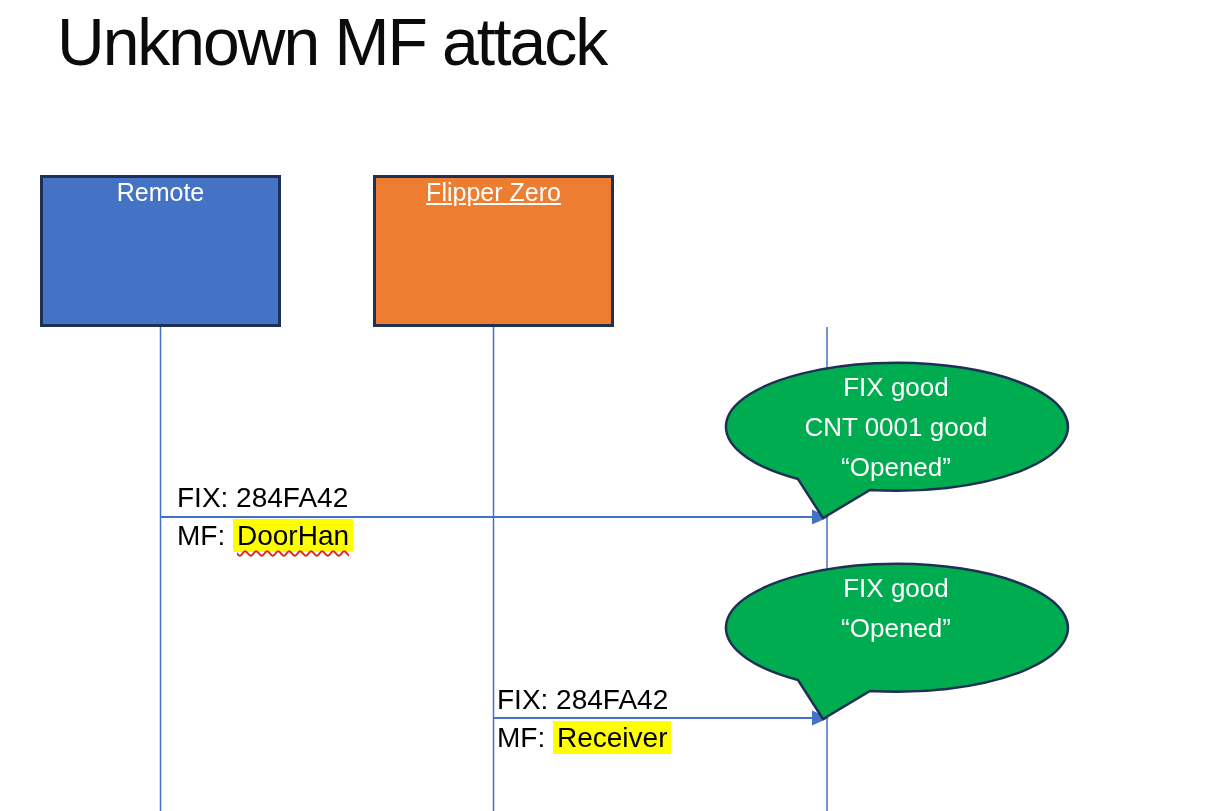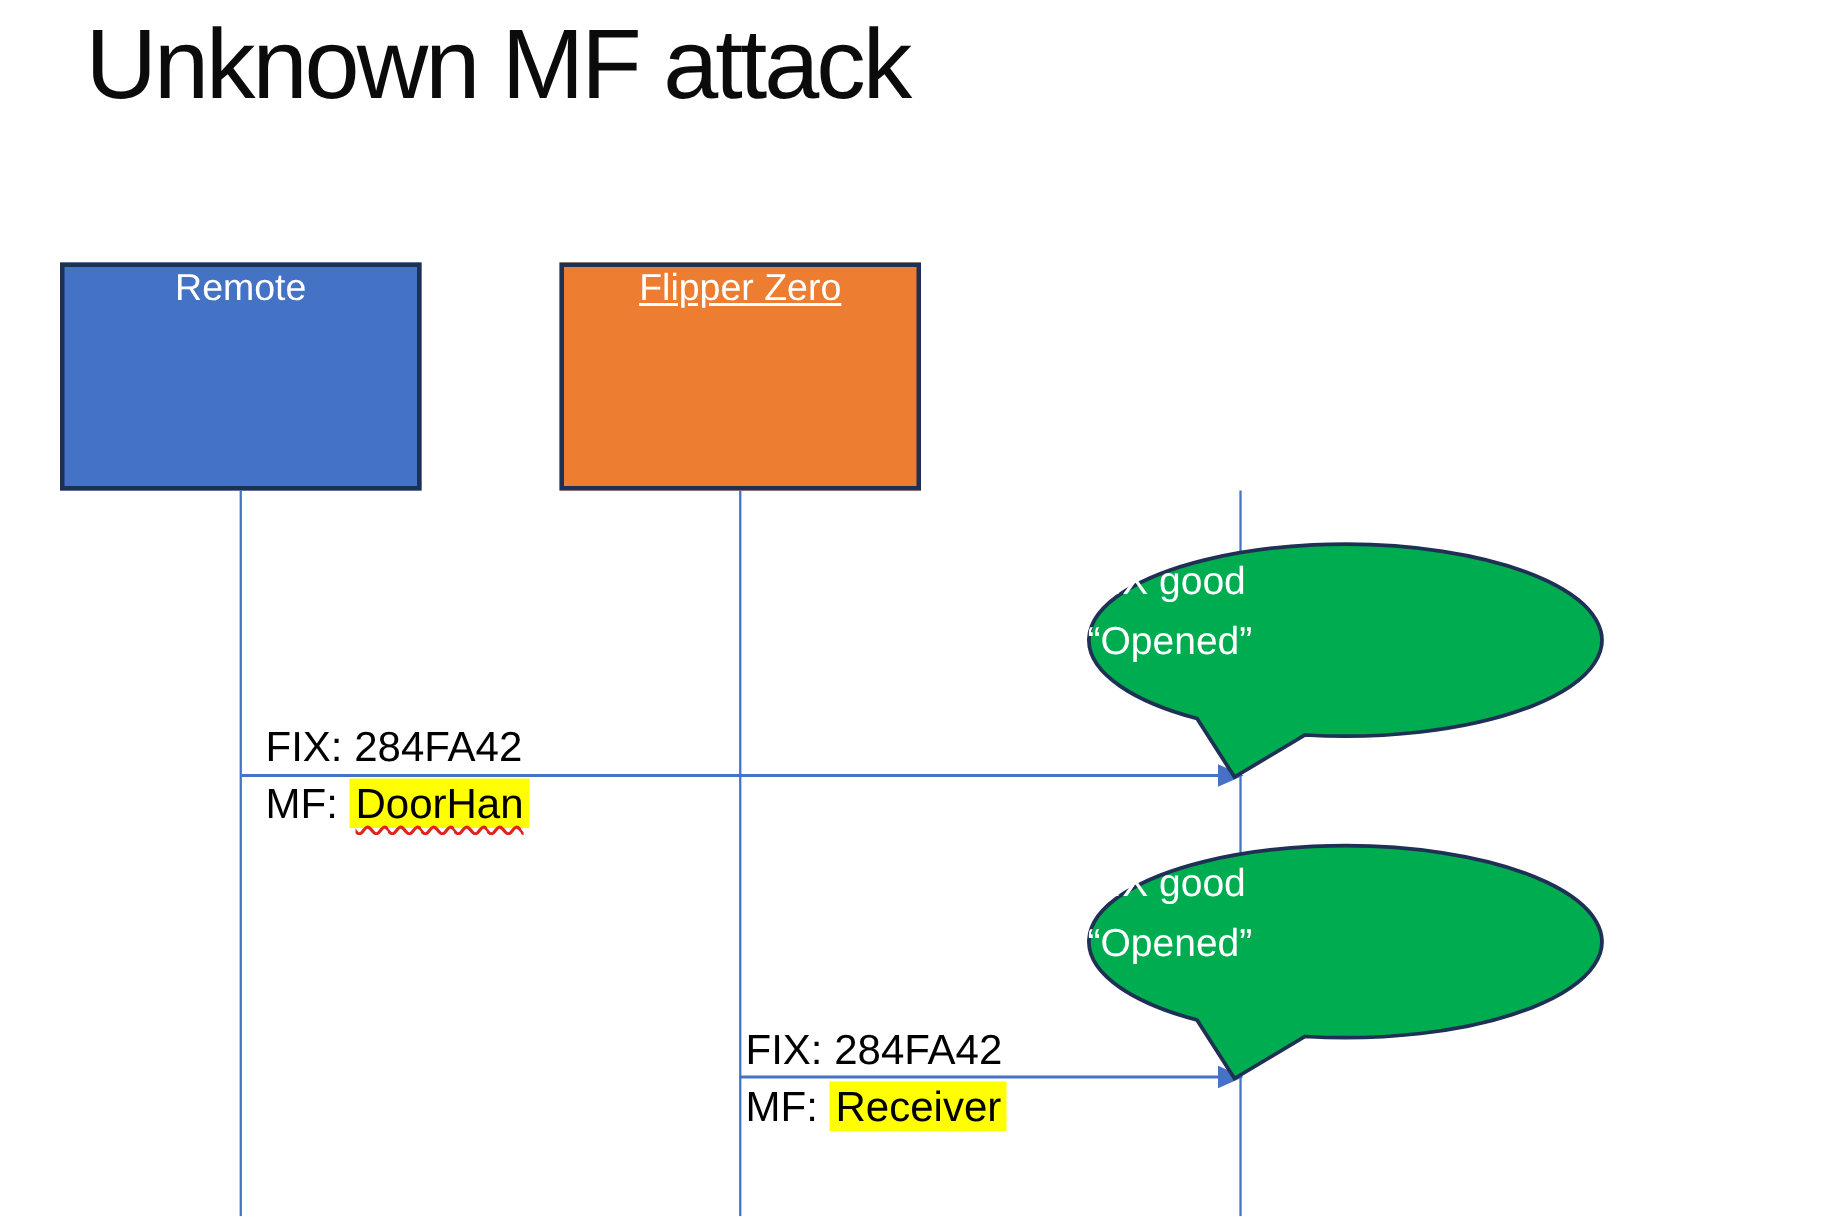--- a/index.html
+++ b/index.html
@@ -22,21 +22,21 @@
   .actor-flipper  { left:373px; width:241px; background:var(--flipper_fill);text-decoration:underline; }
   .actor-receiver { left:707px; width:240px; background:var(--receiver_fill); }
 
   svg.diagram-layer { position:absolute; left:0; top:0; }
   .lifeline { stroke:var(--line_blue); stroke-width:1.5; }
   .msg-line-stroke { stroke:var(--line_blue); stroke-width:2; }
   .arrow-head { fill:var(--line_blue); }
   .callout-shape { fill:var(--receiver_fill); stroke:var(--shape_border); stroke-width:2.5; }
 
   .callout-text {
-    position:absolute; left:725px; width:342px; text-align:left;
+    position:absolute; left:725px; width:342px; text-align:center;
     color:var(--text_white); font-size:26px; line-height:40px;
   }
   .callout-text-1 { top:367px; }
   .callout-text-2 { top:568px; }
 
   .msg {
     position:absolute; color:var(--text_black);
     font-size:28px; line-height:38px; white-space:nowrap;
   }
   .msg-1 { left:177px; top:479px; }
@@ -78,20 +78,21 @@
     <line class="msg-line-stroke" x1="493.5" y1="718" x2="815" y2="718"></line>
     <polygon class="arrow-head" points="829,718 812,710.5 812,725.5"></polygon>
 
     <path class="callout-shape" d="M 870,490 A 171,64 0 1 0 798,479 L 823,518 Z"></path>
 
     <path class="callout-shape" d="M 870,691 A 171,64 0 1 0 798,680 L 823,719 Z"></path>
   </svg>
 
   <div class="callout-text callout-text-1">
     <div>FIX good</div>
+    <div>CNT 0001 good</div>
     <div>“Opened”</div>
   </div>
 
   <div class="callout-text callout-text-2">
     <div>FIX good</div>
     <div>“Opened”</div>
   </div>
 
   <div class="msg msg-1">
     <div>FIX: 284FA42</div>

